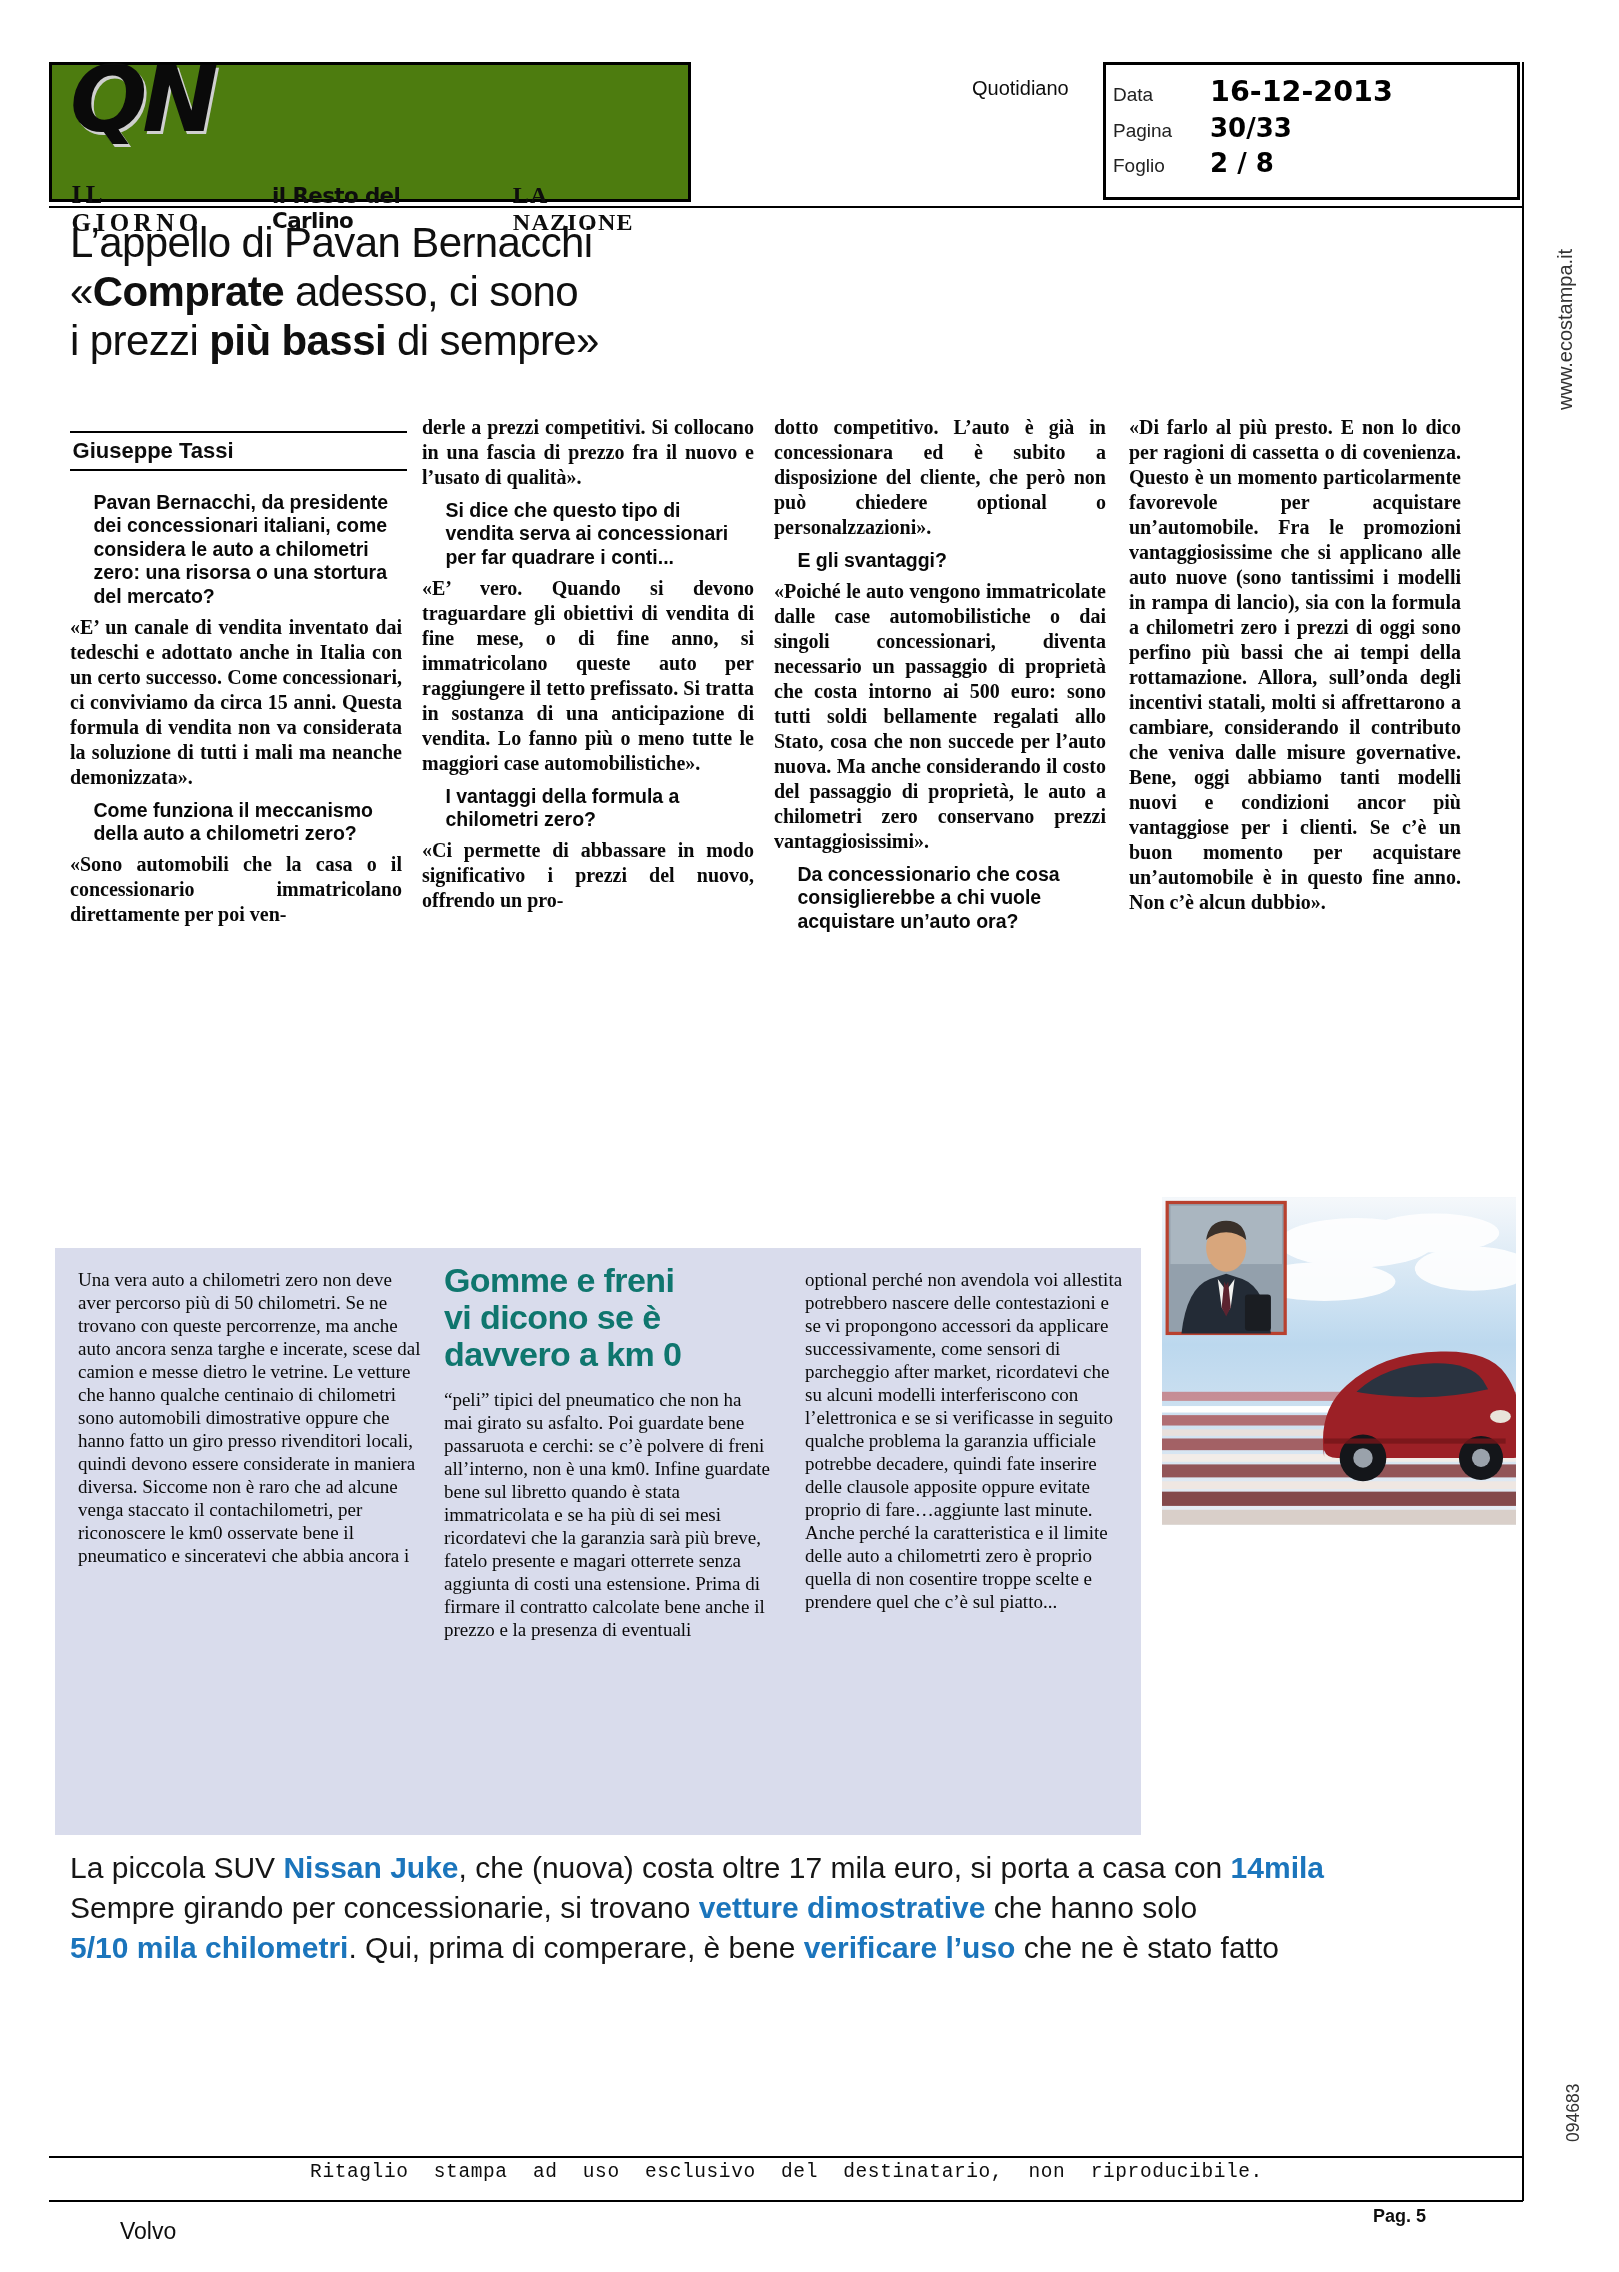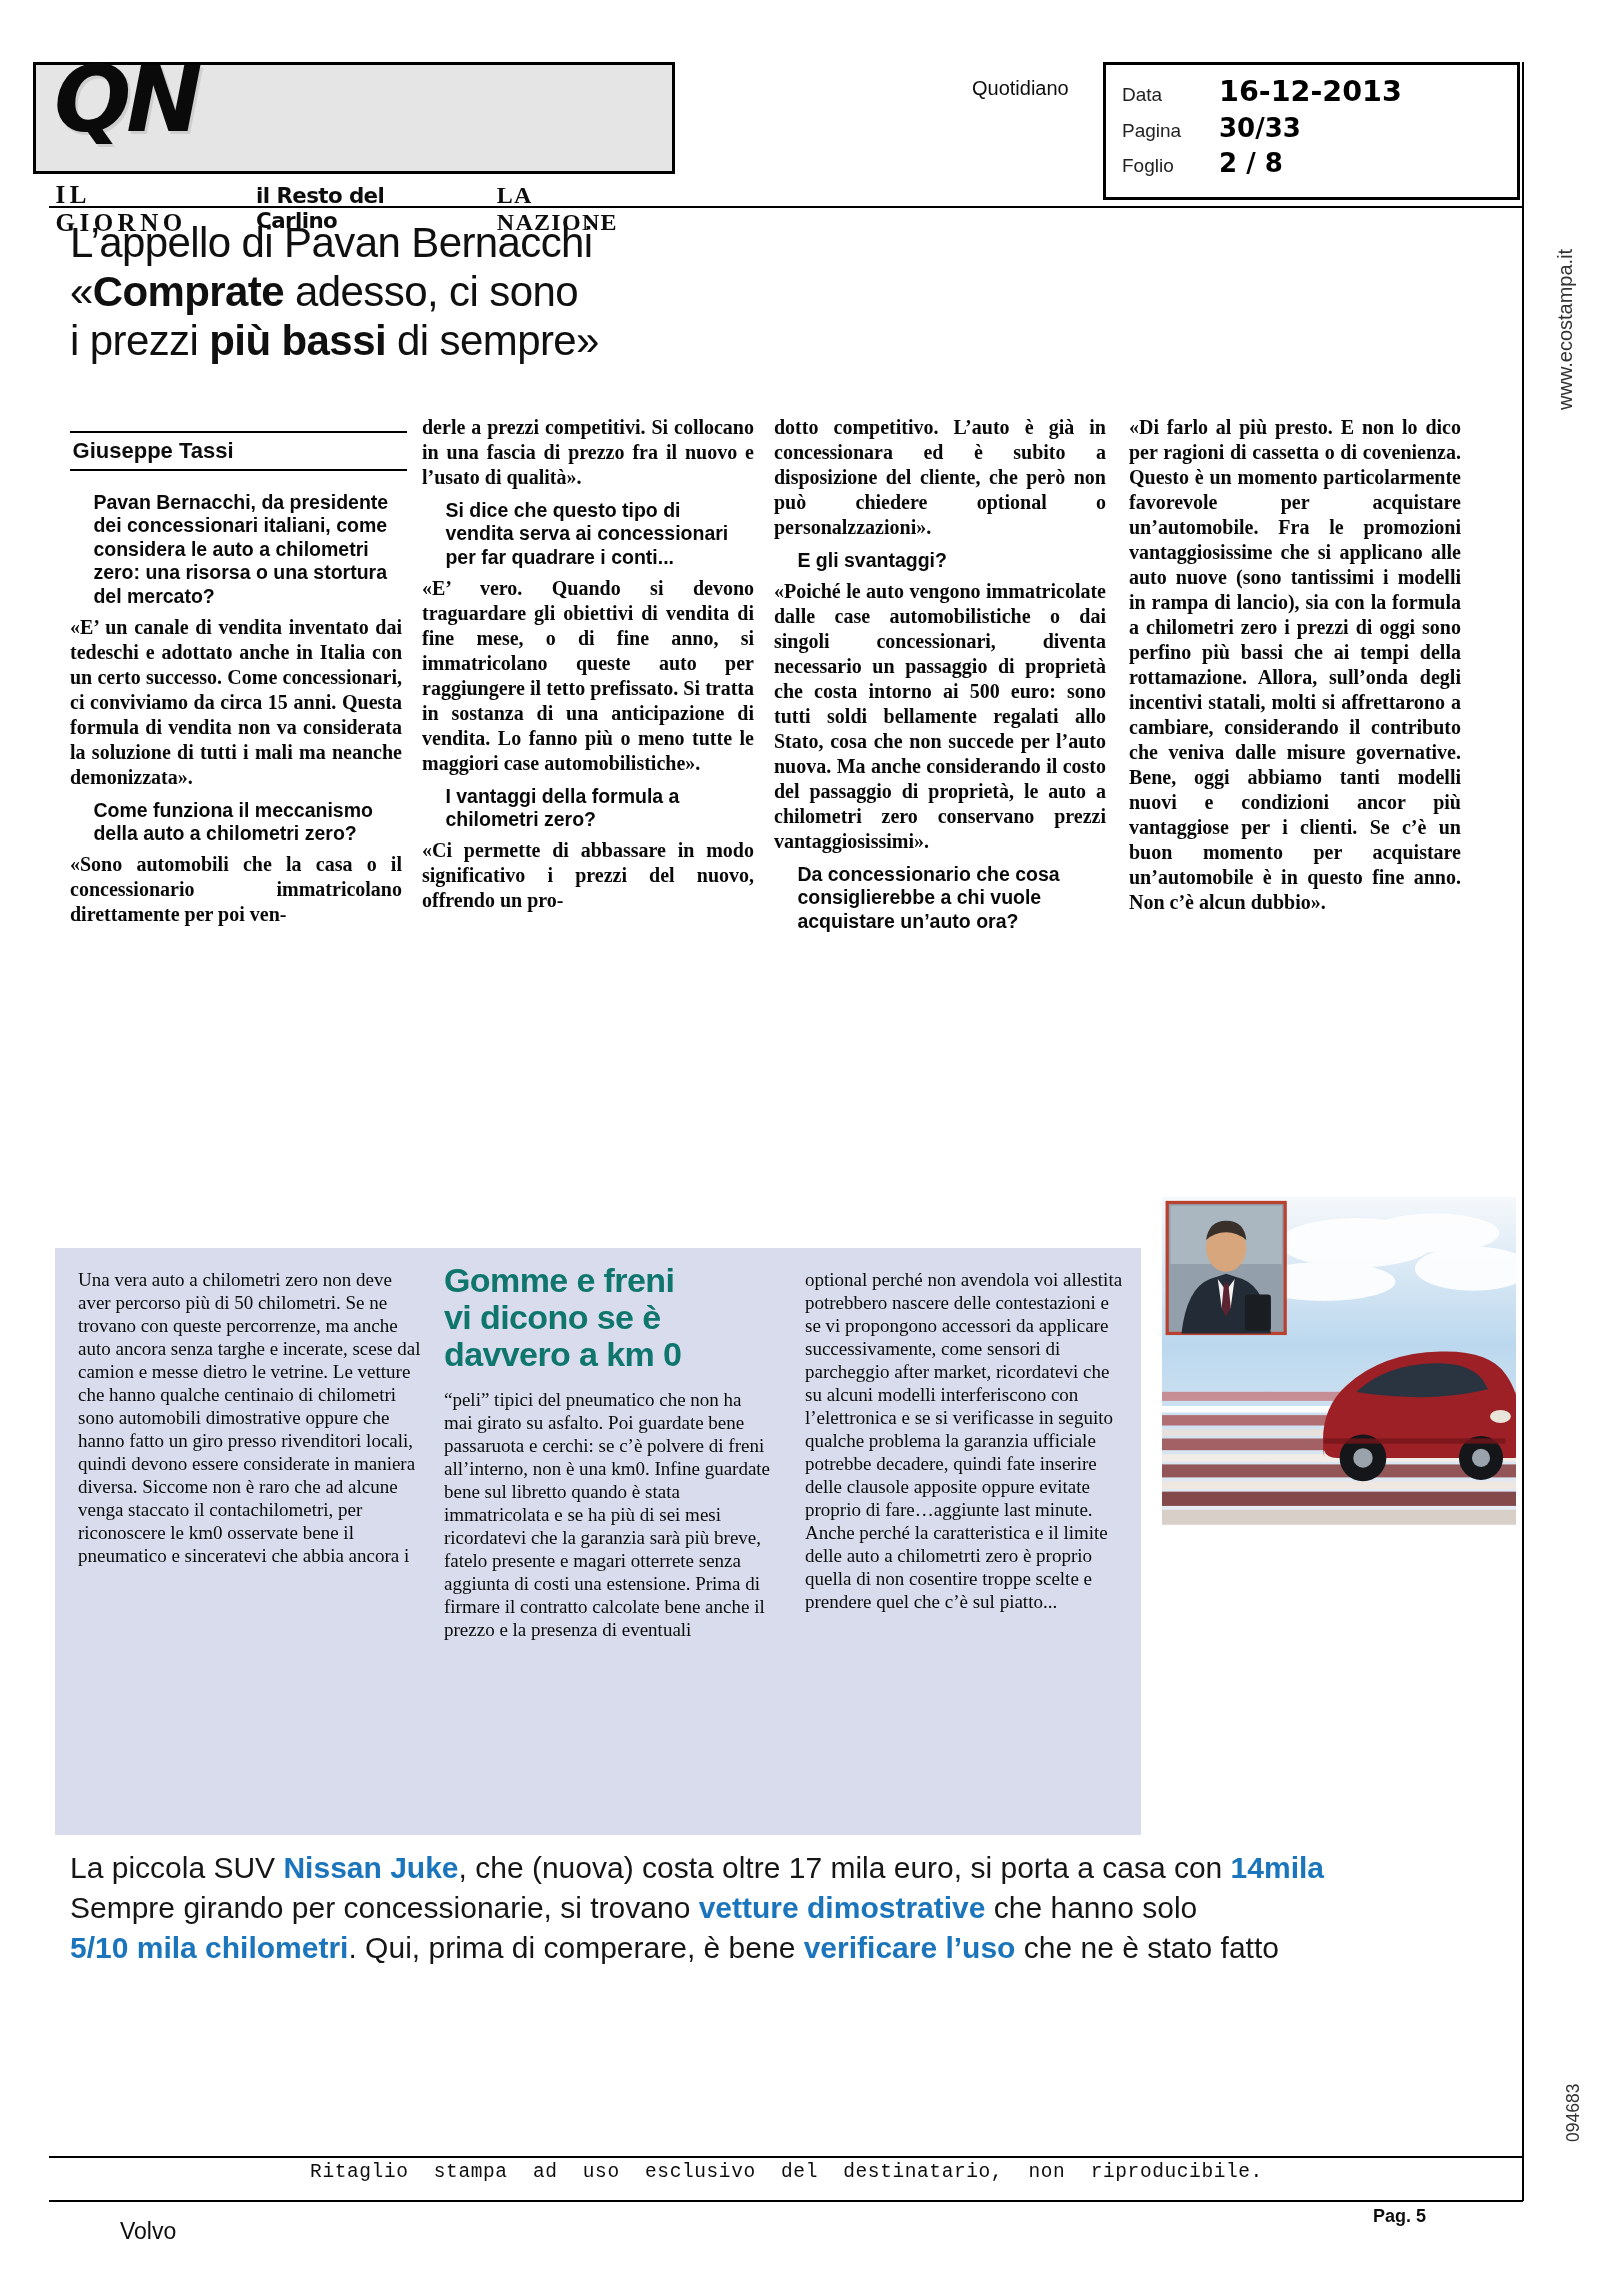--- a/index.html
+++ b/index.html
@@ -4,29 +4,29 @@
 <style>
   * { box-sizing: border-box; }
   html,body { margin:0; padding:0; }
   body {
     width:1620px; height:2273px; position:relative; overflow:hidden;
     background:#ffffff; font-family:"Liberation Serif", serif; color:#0d0d0d;
   }
   .abs { position:absolute; }
 
   
-  .logo-box { left:33px; top:62px; width:642px; height:112px; border:3.2px solid #000; background:#e5e5e5; }
+  .logo-box { left:49px; top:62px; width:642px; height:140px; border:3.2px solid #000; background:#4d7c0f; }
   .qn { left:18px; top:-18px; font-family:"DejaVu Sans",sans-serif; font-weight:bold; font-style:italic;
         font-size:91px; letter-spacing:-5.2px; color:#0a0a0a; text-shadow:2.6px 2.6px 0 #cfcfcf; }
   .mast-row { left:19.5px; top:90px; width:604px; display:flex; align-items:baseline; gap:25px; position:absolute;}
   .ilgiorno { font-family:"Liberation Serif",serif; font-weight:bold; font-size:25px; letter-spacing:4.5px; }
   .carlino  { font-family:"DejaVu Sans",sans-serif; font-weight:bold; font-size:21.4px; letter-spacing:-0.6px;margin-top:28px; }
   .nazione  { font-family:"Liberation Serif",serif; font-weight:bold; font-size:24px; letter-spacing:1.3px; }
   .quotidiano { left:972px; top:77px; font-family:"Liberation Sans",sans-serif; font-size:20px; }
-  .data-box { left:1103px; top:62px; width:417px; height:138px; border:3.2px solid #000; background:#fff; padding:9px 16px; }
+  .data-box { left:1103px; top:62px; width:417px; height:138px; border:3.2px solid #000; background:#fff; padding:9px 7px; }
   .data-row { display:flex; align-items:baseline; margin-bottom:5.2px; }
   .data-label { width:97px; font-family:"Liberation Sans",sans-serif; font-size:19px; color:#222; }
   .data-value { font-family:"DejaVu Sans",sans-serif; font-weight:bold; font-size:28.6px; color:#000; }
   .data-value.small { font-size:26px;text-align:right; }
 
   .rule-h { background:#000; height:1.9px; }
   .rule-v { background:#000; width:1.9px; }
 
   
   .headline { left:70px; top:218px; width:973px; font-family:"Liberation Sans",sans-serif;

